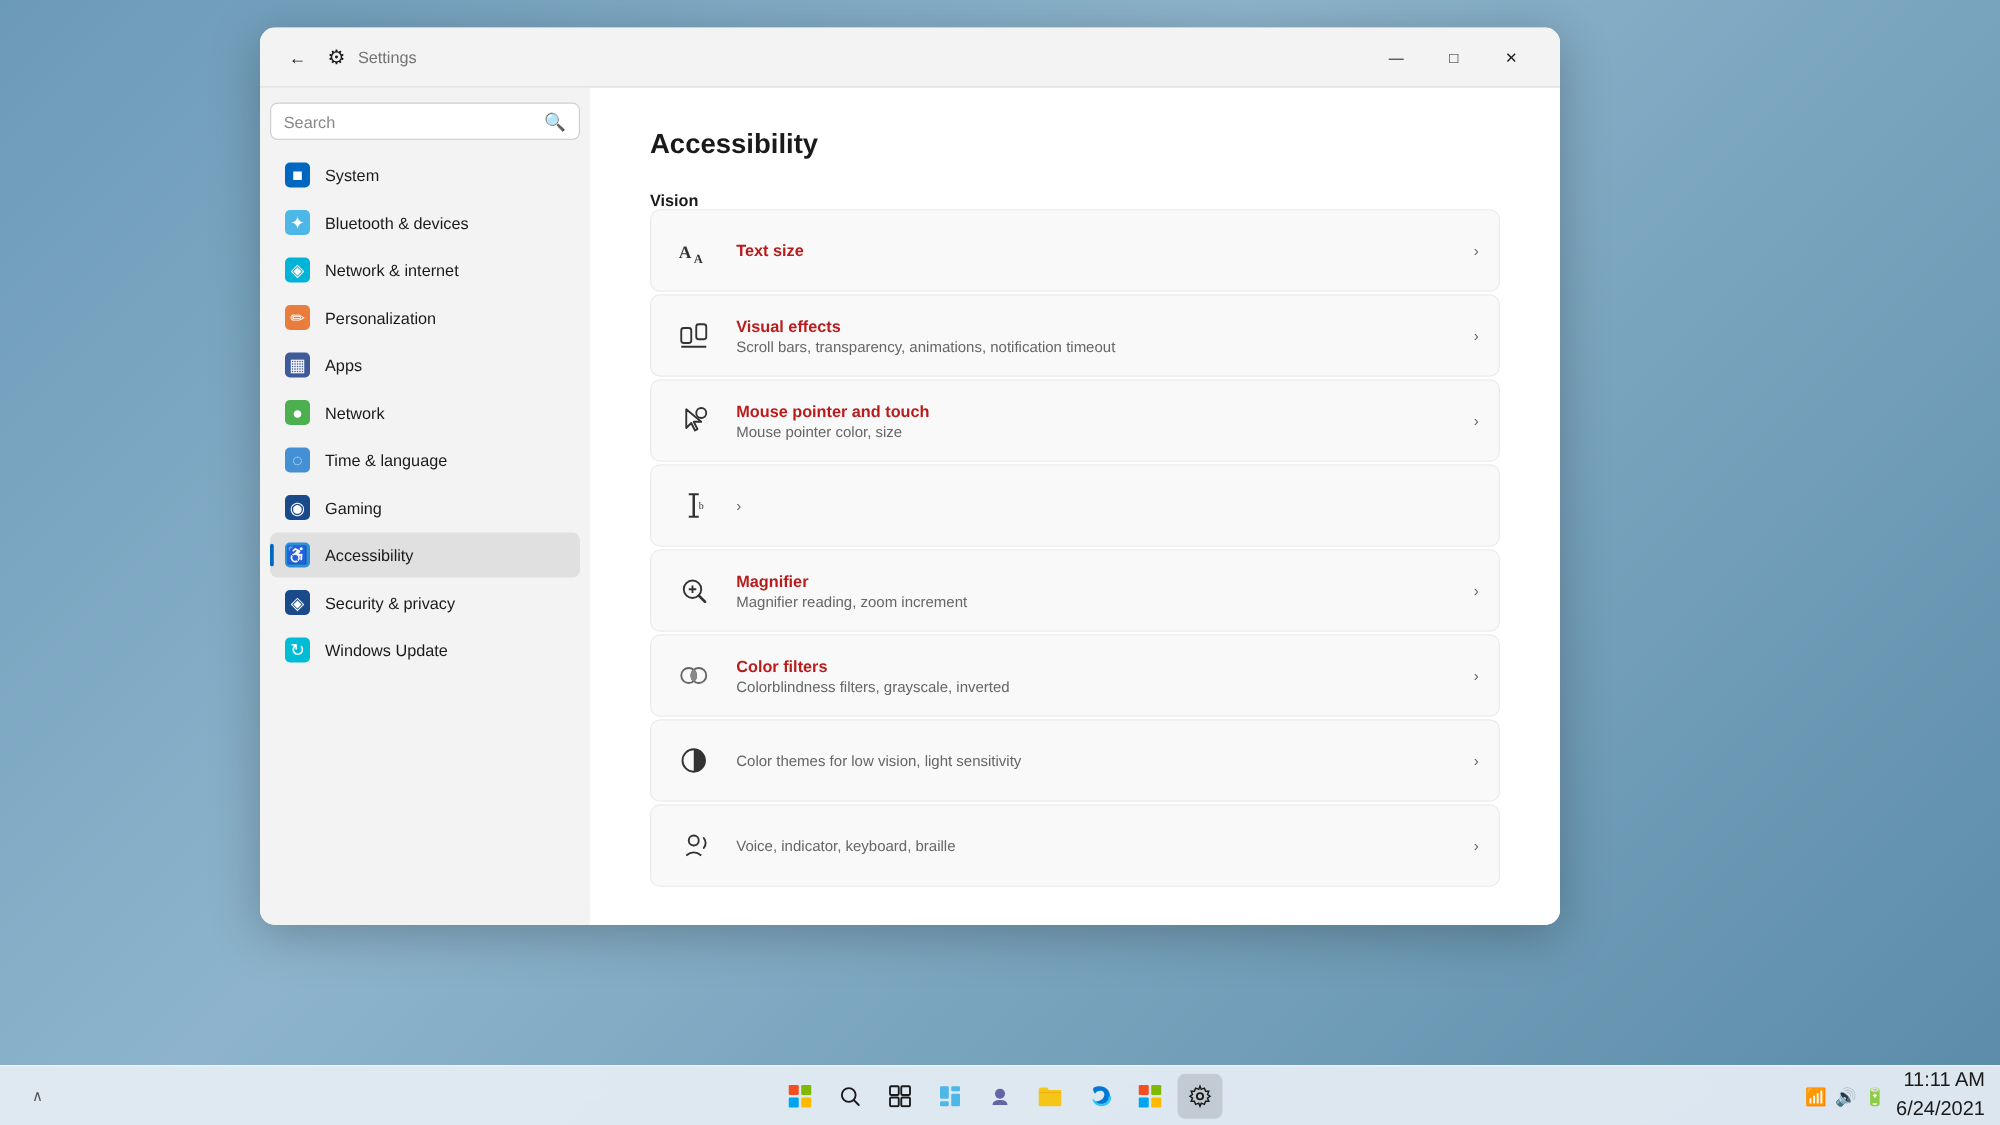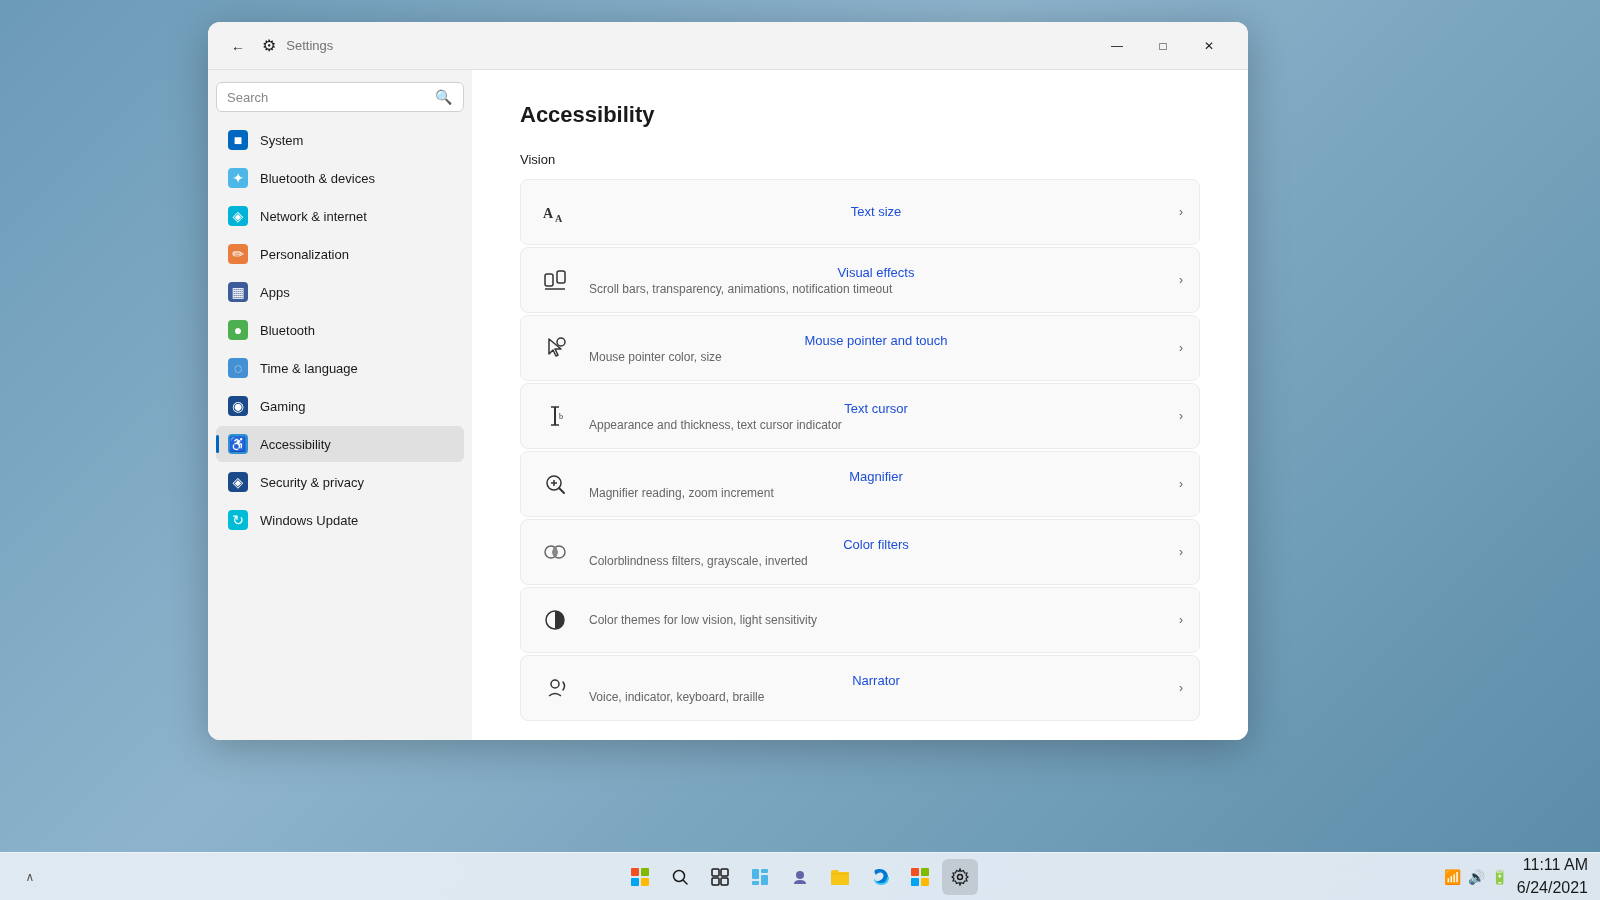--- a/index.html
+++ b/index.html
@@ -236,23 +236,22 @@
 
     .page-title {
       font-size: 22px;
       font-weight: 600;
       color: #1a1a1a;
       margin-bottom: 24px;
     }
 
     .section-label {
       font-size: 13px;
-      font-weight: 400;
-      color: #1a1a1a;
-      margin-bottom: 12px;
+      font-weight: 700;
+      color: #1a1a1a;
       margin-top: 8px;
     }
 
     .settings-list {
       display: flex;
       flex-direction: column;
       gap: 2px;
       margin-bottom: 24px;
     }
 
@@ -276,24 +275,23 @@
       font-size: 20px;
       color: #1a1a1a;
       flex-shrink: 0;
     }
 
     .settings-item-text {
       flex: 1;
     }
     .settings-item-title {
       font-size: 13px;
-      font-weight: 400;
-      color: #1d4ed8;
+      font-weight: 700;
+      color: #b91c1c;
       margin-bottom: 2px;
-      text-align: center;
     }
     .settings-item-desc {
       font-size: 12px;
       color: #666;
     }
 
     .settings-item-chevron {
       color: #666;
       font-size: 12px;
       flex-shrink: 0;
@@ -374,21 +372,21 @@
       <div class="nav-item">
         <div class="nav-icon orange">✏</div>
         <span>Personalization</span>
       </div>
       <div class="nav-item">
         <div class="nav-icon indigo">▦</div>
         <span>Apps</span>
       </div>
       <div class="nav-item">
         <div class="nav-icon green">●</div>
-        <span>Bluetooth</span>
+        <span>Network</span>
       </div>
       <div class="nav-item">
         <div class="nav-icon blue2">◌</div>
         <span>Time &amp; language</span>
       </div>
       <div class="nav-item">
         <div class="nav-icon dark-blue">◉</div>
         <span>Gaming</span>
       </div>
       <div class="nav-item active">
@@ -456,24 +454,20 @@
 
         <div class="settings-item">
           <div class="settings-item-icon">
             <svg width="28" height="28" viewBox="0 0 28 28">
               <line x1="14" y1="5" x2="14" y2="23" stroke="#333" stroke-width="2"></line>
               <line x1="10" y1="5" x2="18" y2="5" stroke="#333" stroke-width="1.5"></line>
               <line x1="10" y1="23" x2="18" y2="23" stroke="#333" stroke-width="1.5"></line>
               <text x="18" y="17" font-size="8" fill="#333" font-family="Segoe UI">b</text>
             </svg>
           </div>
-          <div class="settings-item-text">
-            <div class="settings-item-title">Text cursor</div>
-            <div class="settings-item-desc">Appearance and thickness, text cursor indicator</div>
-          </div>
           <div class="settings-item-chevron">›</div>
         </div>
 
         <div class="settings-item">
           <div class="settings-item-icon">
             <svg width="28" height="28" viewBox="0 0 28 28">
               <circle cx="13" cy="13" r="7" fill="none" stroke="#333" stroke-width="1.5"></circle>
               <line x1="18" y1="18" x2="23" y2="23" stroke="#333" stroke-width="2" stroke-linecap="round"></line>
               <line x1="10" y1="13" x2="16" y2="13" stroke="#333" stroke-width="1.5"></line>
               <line x1="13" y1="10" x2="13" y2="16" stroke="#333" stroke-width="1.5"></line>
@@ -516,21 +510,20 @@
 
         <div class="settings-item">
           <div class="settings-item-icon">
             <svg width="28" height="28" viewBox="0 0 28 28">
               <circle cx="14" cy="10" r="4" fill="none" stroke="#333" stroke-width="1.5"></circle>
               <path d="M8 22 Q14 17 20 22" fill="none" stroke="#333" stroke-width="1.5"></path>
               <path d="M22 8 Q25 12 22 16" fill="none" stroke="#333" stroke-width="1.5" stroke-linecap="round"></path>
             </svg>
           </div>
           <div class="settings-item-text">
-            <div class="settings-item-title">Narrator</div>
             <div class="settings-item-desc">Voice, indicator, keyboard, braille</div>
           </div>
           <div class="settings-item-chevron">›</div>
         </div>
 
       </div>
 
     </div>
   </div>
 </div>

